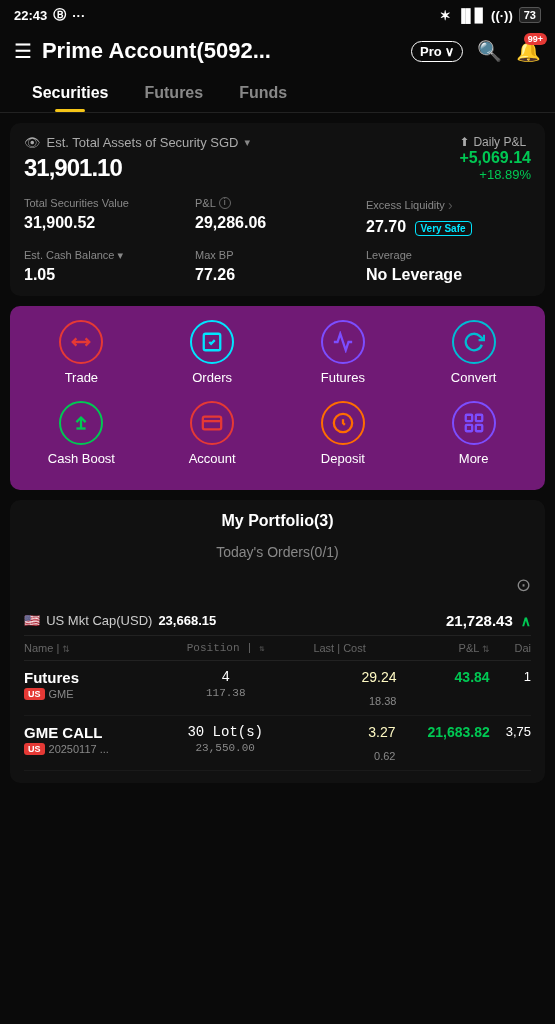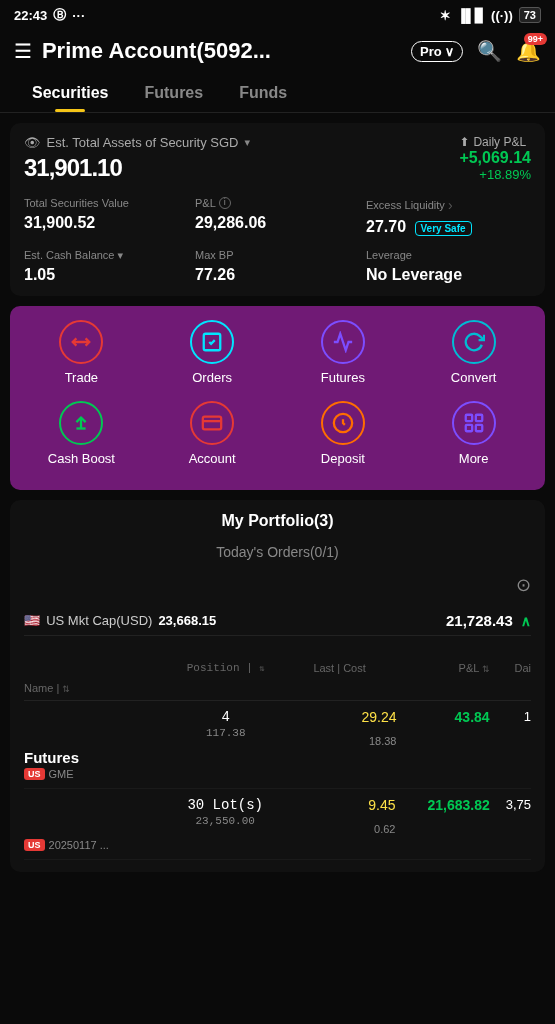--- a/index.html
+++ b/index.html
@@ -274,21 +274,21 @@
 
     
     .table-header {
       display: flex;
       align-items: center;
       padding: 6px 0;
       border-bottom: 1px solid #222;
       font-size: 11px;
       color: #666;
     }
-    .col-name { flex: 1.4; margin-top: 40px; }
+    .col-name { flex: 1.4; }
     .col-position { flex: 1.1; text-align: center; font-family: Liberation Mono, monospace; }
     .col-lastcost { flex: 1.1; text-align: center; }
     .col-pnl { flex: 0.9; text-align: right; }
     .col-dai { flex: 0.4; text-align: right; }
 
     .table-row {
       border-bottom: 1px solid #1a1a1a;
       padding: 8px 0;
     }
     .row-main {
@@ -322,21 +322,21 @@
     .cell-position {
       flex: 1.1;
       text-align: center;
     }
     .cell-position .pos-top { font-size: 14px; color: #fff; font-weight: 500; }
     .cell-position .pos-bot { font-size: 11px; color: #888; margin-top: 2px; }
     .cell-lastcost {
       flex: 1.1;
       text-align: right;
     }
-    .cell-lastcost .lc-top { font-size: 14px; color: #fde047; font-weight: 500; }
+    .cell-lastcost .lc-top { font-size: 14px; color: #fef9c3; font-weight: 500; }
     .cell-lastcost .lc-bot { font-size: 11px; color: #888; margin-top: 10px; }
     .cell-pnl {
       flex: 0.9;
       text-align: right;
     }
     .pnl-green { color: #00c853; font-size: 14px; font-weight: 600; padding-left: 32px; }
     .cell-dai {
       flex: 0.4;
       text-align: right;
       font-size: 13px;
@@ -621,31 +621,32 @@
       <div class="cell-pnl col-pnl">
         <div class="pnl-green">43.84</div>
       </div>
       <div class="cell-dai col-dai">1</div>
     </div>
   </div>
 
   <div class="table-row">
     <div class="row-main">
       <div class="cell-name col-name">
+        <div class="stock-name">GME CALL</div>
         <div class="stock-sub">
           <span class="us-badge">US</span>
           <span>20250117 ...</span>
         </div>
       </div>
       <div class="cell-position col-position">
         <div class="pos-top">30 Lot(s)</div>
         <div class="pos-bot">23,550.00</div>
       </div>
       <div class="cell-lastcost col-lastcost">
-        <div class="lc-top">9.45</div>
+        <div class="lc-top">3.27</div>
         <div class="lc-bot">0.62</div>
       </div>
       <div class="cell-pnl col-pnl">
         <div class="pnl-green">
           <span>21,683.82</span>
         </div>
       </div>
       <div class="cell-dai col-dai">
         <span>3,75</span>
       </div>

